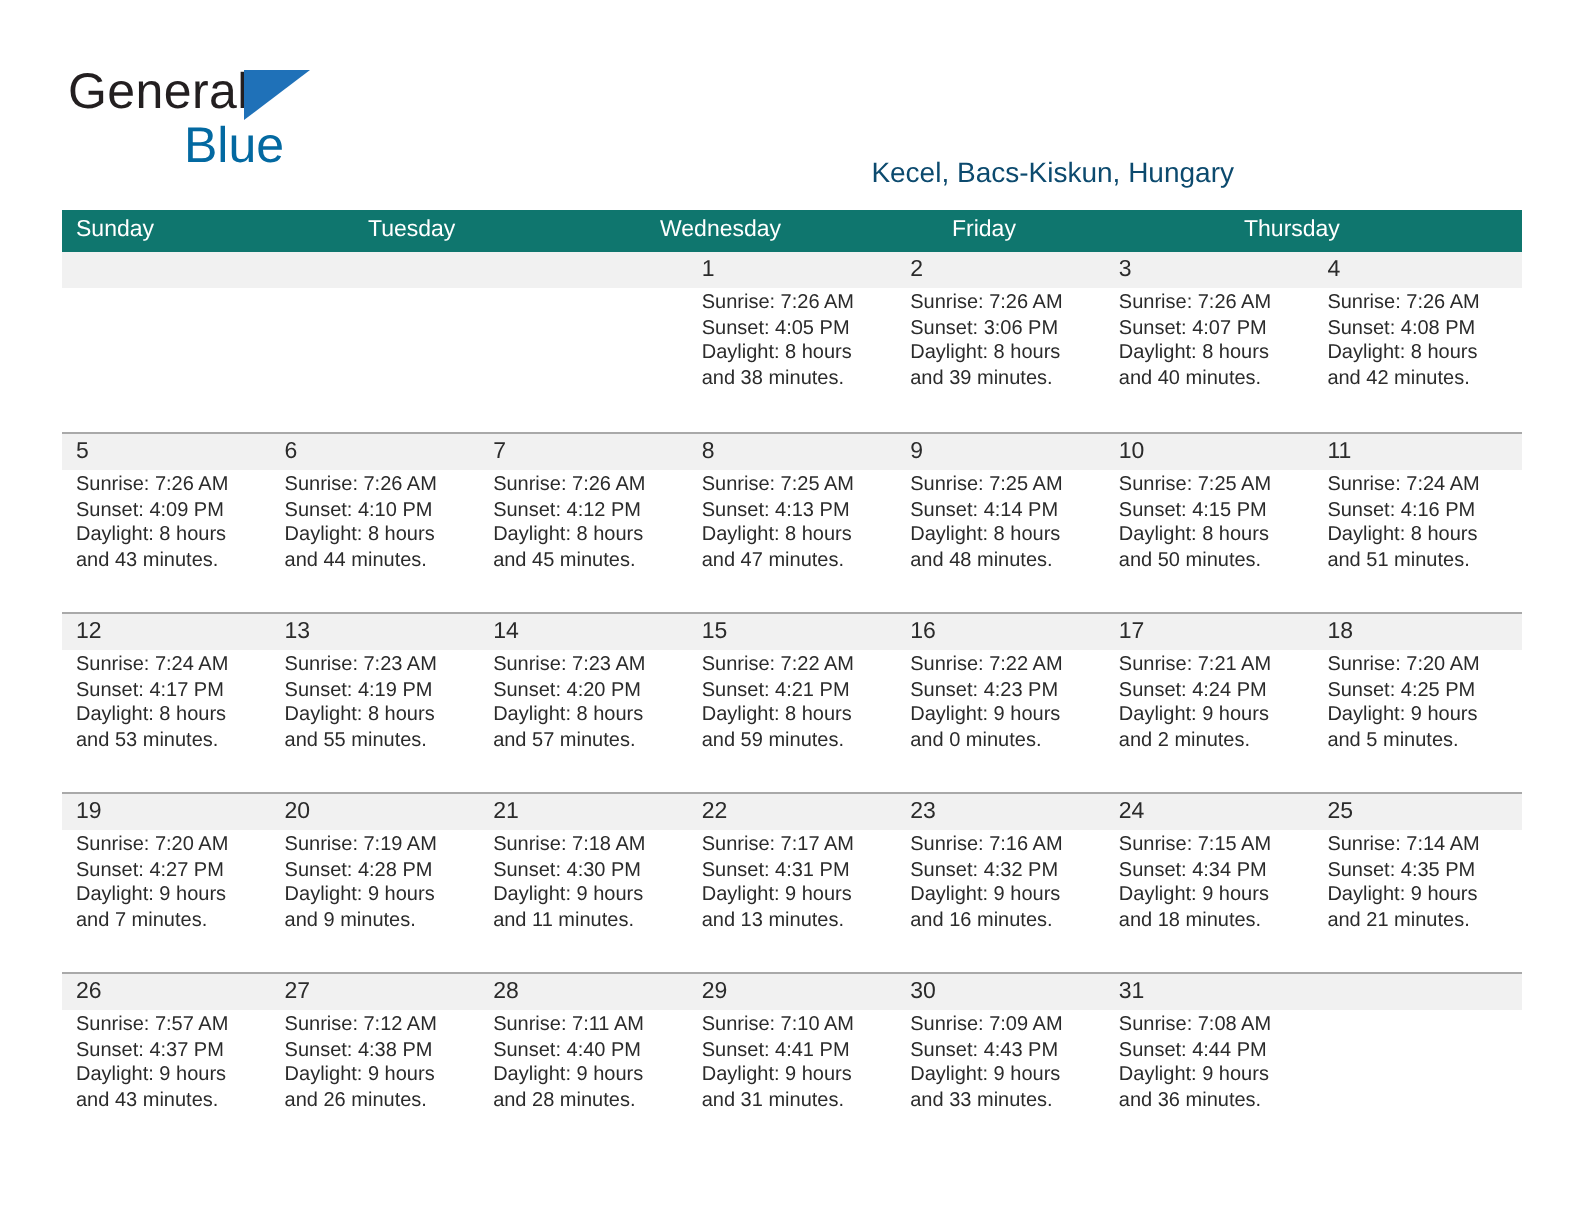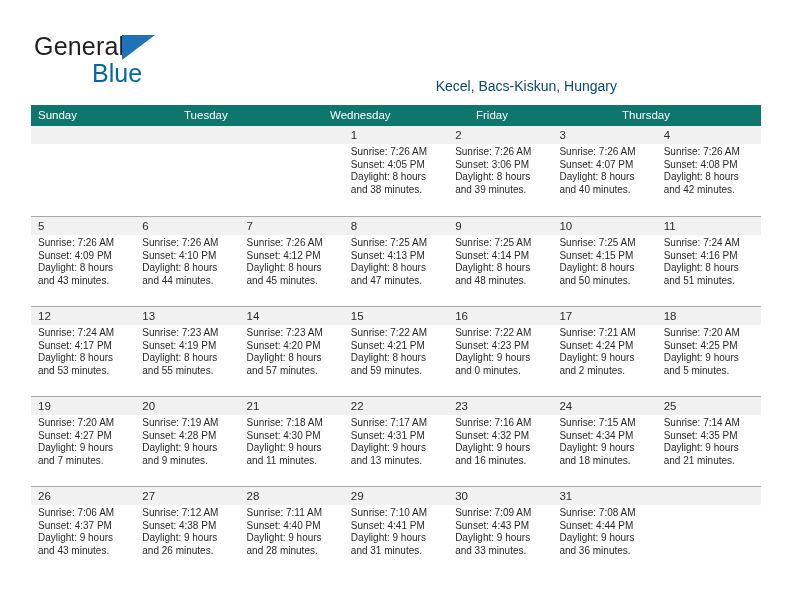--- a/index.html
+++ b/index.html
@@ -407,21 +407,21 @@
               <div>Sunset: 4:35 PM</div>
               <div>Daylight: 9 hours</div>
               <div>and 21 minutes.</div>
             </div>
           </div>
         </div>
         <div class="week">
           <div class="day">
             <div class="day-num-band">26</div>
             <div class="day-info">
-              <div>Sunrise: 7:06 AM</div>
+              <div>Sunrise: 7:57 AM</div>
               <div>Sunset: 4:37 PM</div>
               <div>Daylight: 9 hours</div>
               <div>and 43 minutes.</div>
             </div>
           </div>
           <div class="day">
             <div class="day-num-band">27</div>
             <div class="day-info">
               <div>Sunrise: 7:12 AM</div>
               <div>Sunset: 4:38 PM</div>

